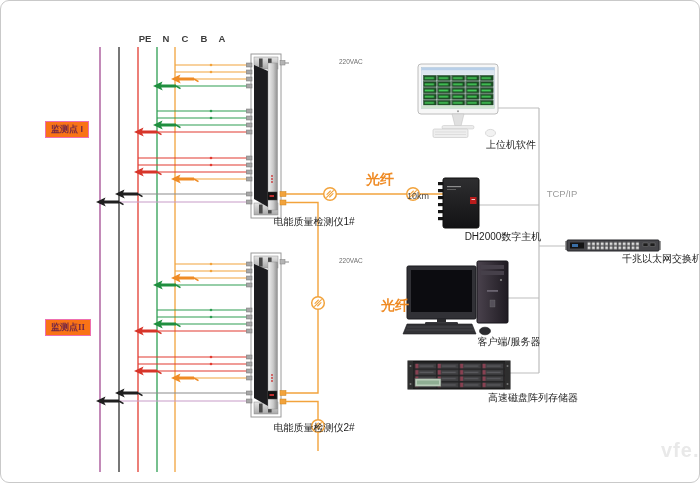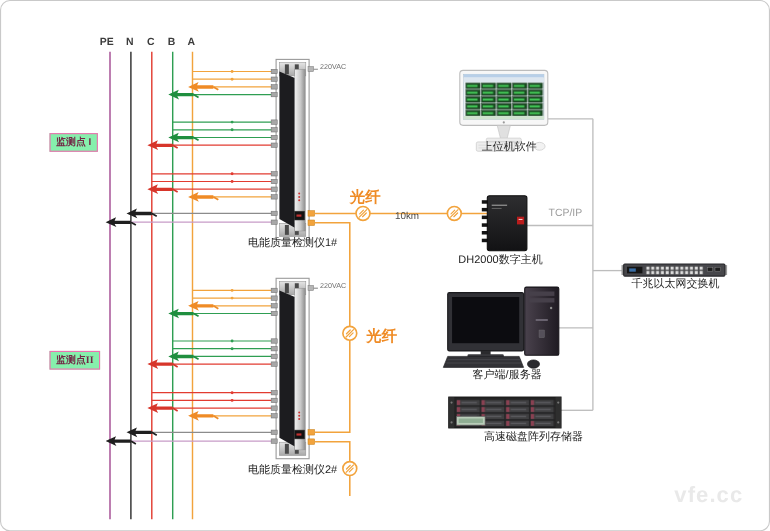--- a/index.html
+++ b/index.html
@@ -1,22 +1,22 @@
 <!DOCTYPE html>
 <html><head>
 <meta charset="utf-8">
 <style>
   html,body{margin:0;padding:0;background:#ffffff;font-family:"Liberation Sans","DejaVu Sans",sans-serif;}
   #frame{position:relative;width:698px;height:481px;background:#fff;border:1px solid #c9c9c9;
          border-radius:9px;overflow:hidden;}
   svg{position:absolute;left:0;top:0;}
-  .lbl{position:absolute;white-space:nowrap;color:#1e1e1e;font-size:10px;line-height:1;}
+  .lbl{position:absolute;white-space:nowrap;color:#1e1e1e;font-size:10px;line-height:1;margin-left:48px;}
   .ctr{transform:translateX(-50%);}
   .busLbl{font-size:9.5px;font-weight:700;color:#3c3c3c;}
-  .pinkBox{position:absolute;background:#86efac;border:1px solid #EE6FB0;color:#732746;
+  .pinkBox{position:absolute;background:#f97316;border:1px solid #EE6FB0;color:#732746;
            font-size:9px;font-weight:700;padding:3px 5px;line-height:1;}
   .tiny{font-size:6.5px;color:#6e6e6e;}
   .fiber{font-size:14px;font-weight:700;color:#EF8B25;}
   .dist{font-size:9px;color:#4a4a4a;}
   .tcp{font-size:9.5px;color:#9b9b9b;}
   .wm{font-size:20px;font-weight:700;color:#e9e9e9;letter-spacing:1px;text-shadow:0 1px 0 #fff;}
 </style>
 </head>
 <body>
 
@@ -283,21 +283,21 @@
 <div class="lbl tiny" style="left:290px;top:257px;">220VAC</div>
 
 <div class="lbl ctr" style="left:265px;top:216px;">电能质量检测仪1#</div>
 <div class="lbl ctr" style="left:265px;top:422px;">电能质量检测仪2#</div>
 
 <div class="lbl fiber ctr" style="left:331px;top:171px;">光纤</div>
 <div class="lbl fiber" style="left:332px;top:297px;">光纤</div>
 <div class="lbl dist ctr" style="left:369px;top:191px;">10km</div>
 <div class="lbl tcp ctr" style="left:513px;top:188px;">TCP/IP</div>
 
-<div class="lbl ctr" style="left:462px;top:128px;">上位机软件</div>
+<div class="lbl ctr" style="left:462px;top:139px;">上位机软件</div>
 <div class="lbl ctr" style="left:454px;top:231px;">DH2000数字主机</div>
 <div class="lbl ctr" style="left:613px;top:253px;">千兆以太网交换机</div>
 <div class="lbl ctr" style="left:460px;top:336px;text-align:right;">客户端/服务器</div>
 <div class="lbl ctr" style="left:484px;top:392px;">高速磁盘阵列存储器</div>
 
 <div class="lbl wm" style="left:612px;top:439px;">vfe.cc</div>
 
 </div>
 
 </body></html>

